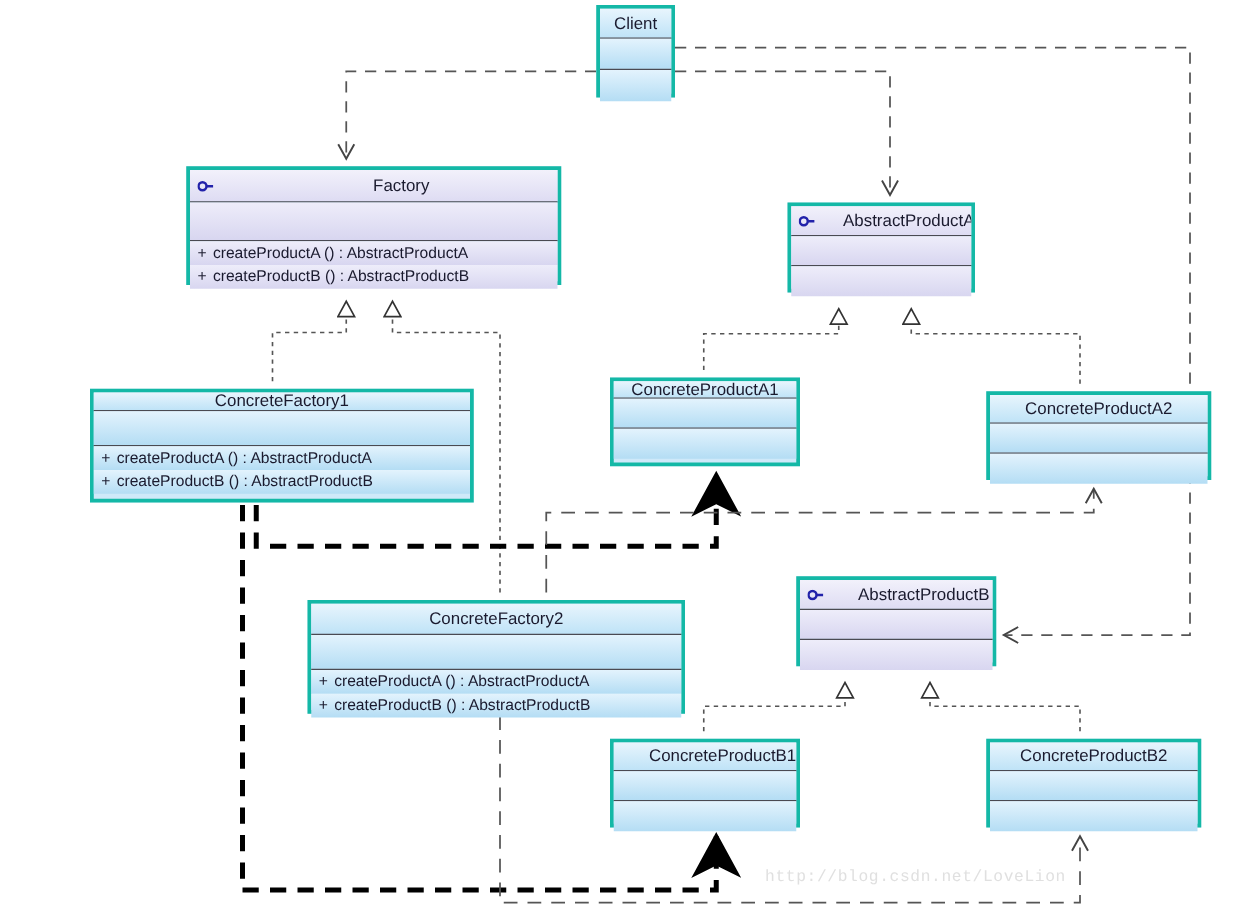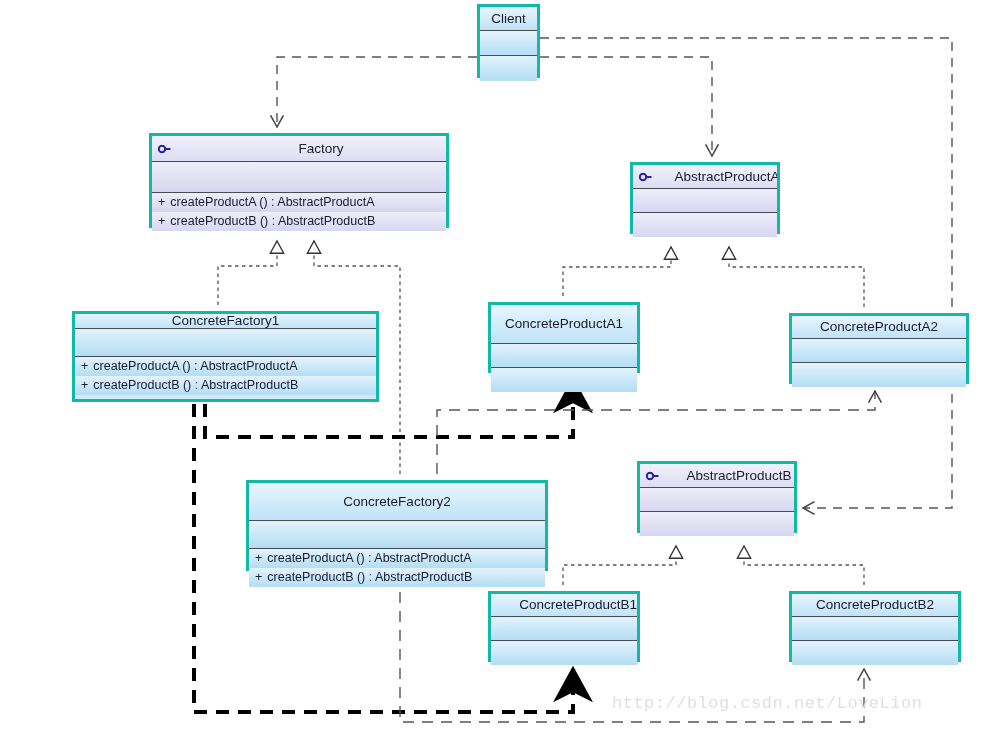--- a/index.html
+++ b/index.html
@@ -92,21 +92,21 @@
     margin-right: 5px;
   }
   .op-sig {
     display: inline-block;
   }
   .watermark {
     position: absolute;
     left: 612px;
     top: 694px;
     font-family: "Liberation Mono", monospace;
-    font-size: 17px;
+    font-size: 13px;
     color: #e0e0e0;
     letter-spacing: 0.5px;
     white-space: nowrap;
     z-index: 2;
   }
 </style>
 </head>
 <body>
 
 <div id="canvas">
@@ -233,35 +233,35 @@
         <div class="row op" style="height: 19px; border-bottom: none;">
           <span class="op-vis">+</span>
           <span class="op-sig">createProductA ()  : AbstractProductA</span>
         </div>
         <div class="row op last" style="height: 19px; border-bottom: none;">
           <span class="op-vis">+</span>
           <span class="op-sig">createProductB ()  : AbstractProductB</span>
         </div>
       </div>
       <div class="uml-class skin-blue" style="left: 246px; top: 480px; width: 302px; height: 91px;">
-        <div class="row name" style="height: 38px;">
+        <div class="row name" style="height: 25px;">
           <span>ConcreteFactory2</span>
         </div>
         <div class="row empty" style="height: 28px;"></div>
         <div class="row op" style="height: 19px; border-bottom: none;">
           <span class="op-vis">+</span>
           <span class="op-sig">createProductA ()  : AbstractProductA</span>
         </div>
         <div class="row op last" style="height: 19px; border-bottom: none;">
           <span class="op-vis">+</span>
           <span class="op-sig">createProductB ()  : AbstractProductB</span>
         </div>
       </div>
       <div class="uml-class skin-blue" style="left: 488px; top: 302px; width: 152px; height: 71px;">
-        <div class="row name" style="height: 39px;">
+        <div class="row name" style="height: 14px;">
           <span>ConcreteProductA1</span>
         </div>
         <div class="row empty" style="height: 24px;"></div>
         <div class="row empty last" style="height: 24px;"></div>
       </div>
       <div class="uml-class skin-blue" style="left: 789px; top: 313px; width: 180px; height: 71px;">
         <div class="row name" style="height: 23px;">
           <span>ConcreteProductA2</span>
         </div>
         <div class="row empty" style="height: 24px;"></div>

